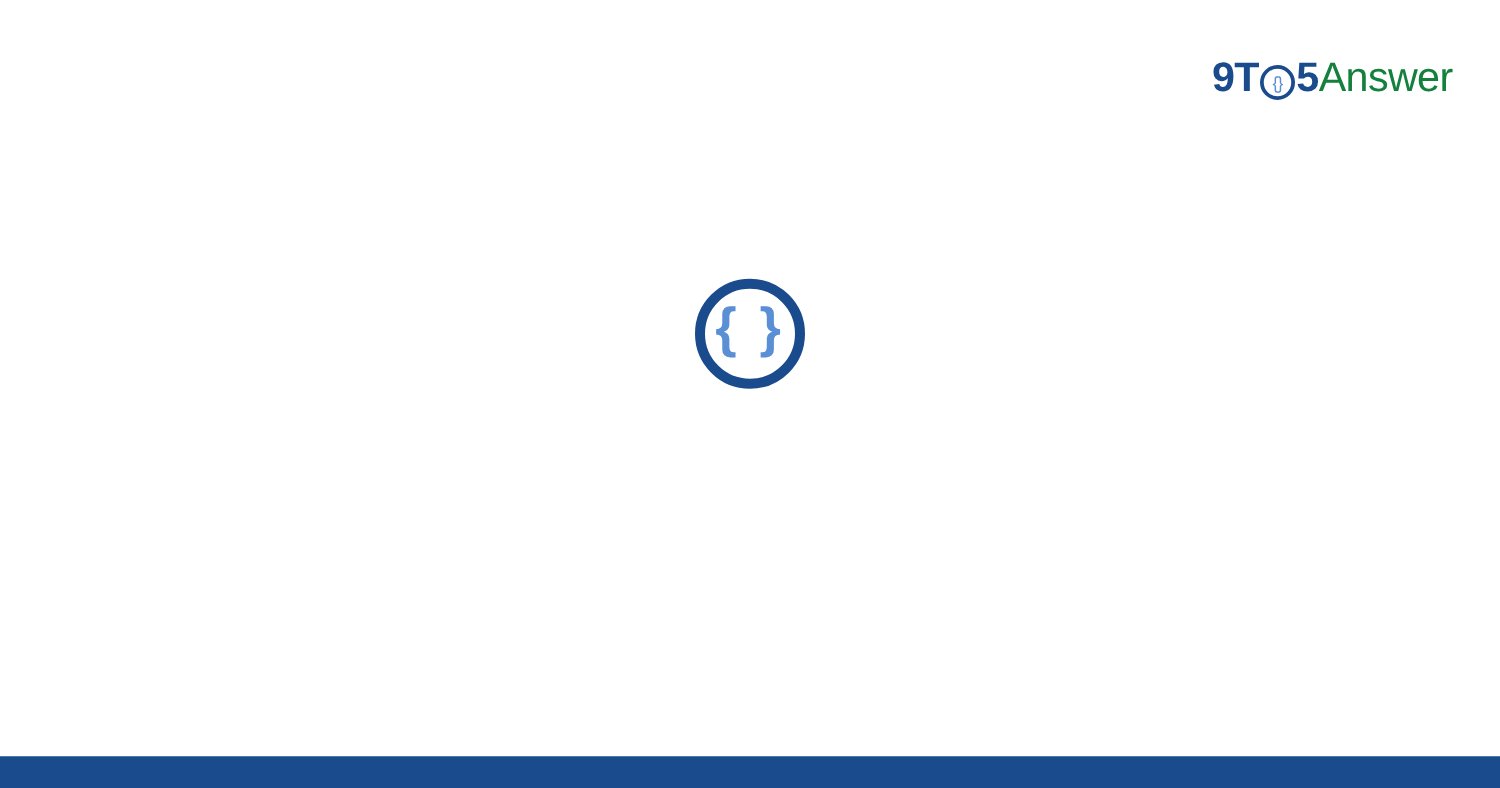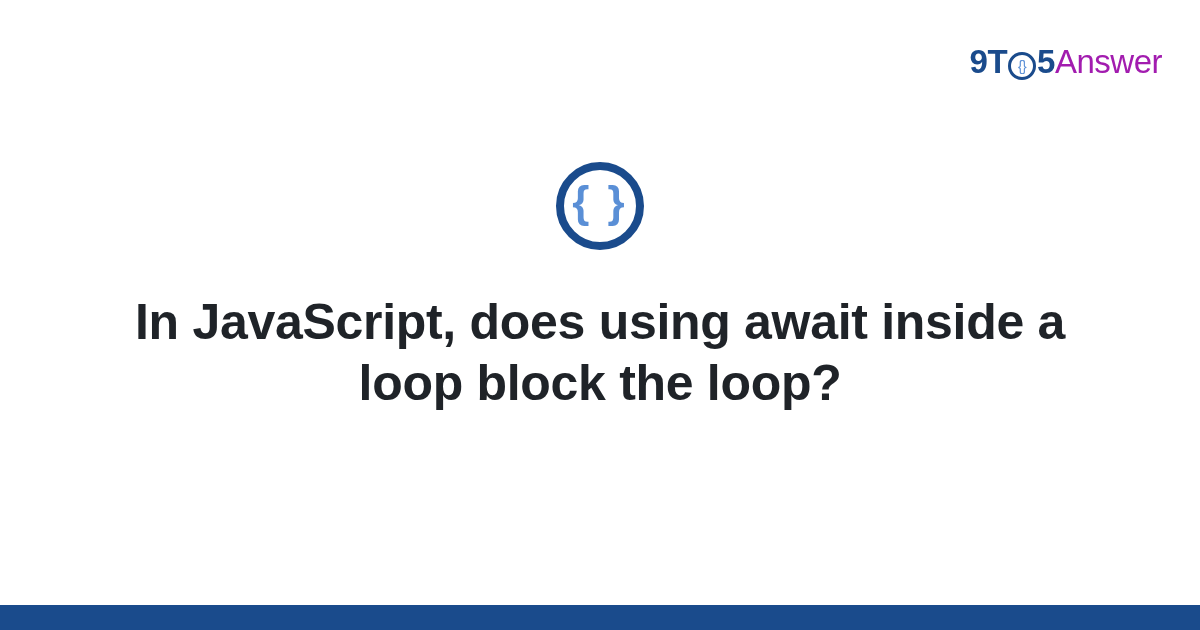--- a/index.html
+++ b/index.html
@@ -45,21 +45,21 @@
       font-weight: 400;
       position: relative;
       top: -2px;
       margin: 0 1px;
     }
     .logo .five {
       color: #1a4b8c;
       font-weight: 700;
     }
     .logo .answer {
-      color: #a21caf;
+      color: #15803d;
       font-weight: 500;
     }
     .center-content {
       position: absolute;
       top: 0;
       left: 0;
       right: 0;
       height: 605px;
       display: flex;
       flex-direction: column;
@@ -111,16 +111,15 @@
 <div class="logo">
   <span class="nine">9</span><span class="t">T</span><span class="clock">
       <span>{}</span>
     </span><span class="five">5</span><span class="answer">Answer</span>
 </div>
 
 <div class="center-content">
   <div class="icon-ring">
     <span class="braces">{ }</span>
   </div>
-  <h1 class="title">In JavaScript, does using await inside a loop block the loop?</h1>
 </div>
 
 <div class="footer-bar"></div>
 
 </body></html>

